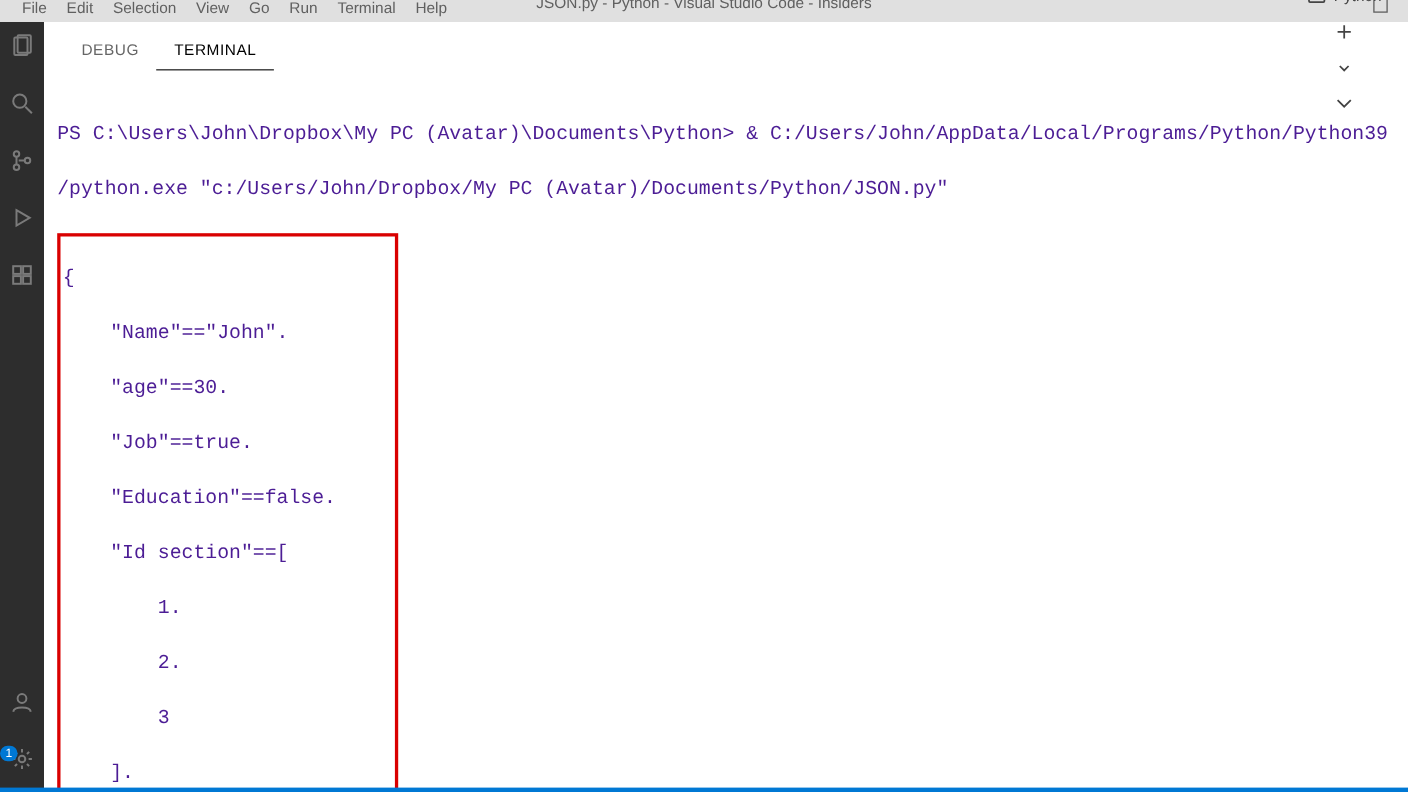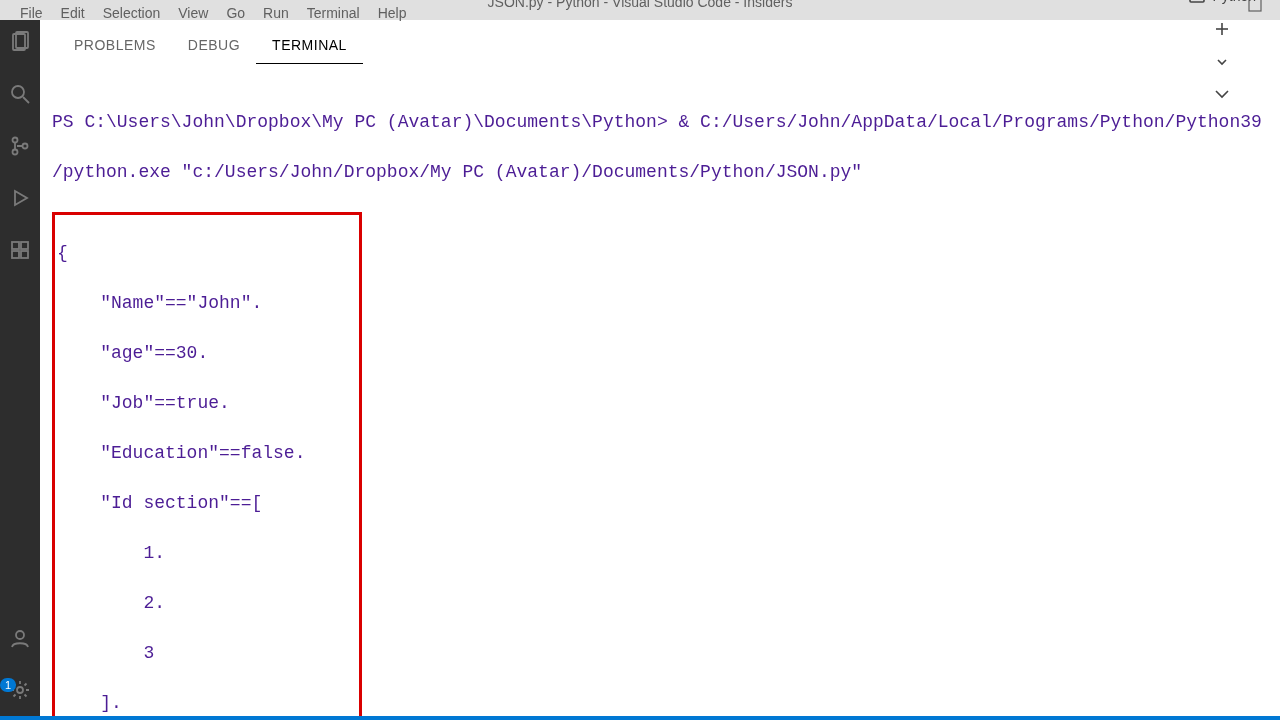--- a/index.html
+++ b/index.html
@@ -12,21 +12,21 @@
     overflow: hidden;
     color: #000;
   }
 
   
   .titlebar {
     height: 20px;
     width: 100%;
     background: #e0e0e0;
     display: flex;
-    align-items: flex-end;
+    align-items: center;
     position: relative;
     font-size: 14px;
     color: #606060;
   }
   .titlebar .menu {
     display: flex;
     gap: 18px;
     padding-left: 20px;
     line-height: 14px;
     margin-top: -6px;
@@ -231,21 +231,20 @@
           <circle cx="11" cy="11" r="3"></circle>
           <path d="M11 2v3M11 17v3M2 11h3M17 11h3M4.5 4.5l2 2M15.5 15.5l2 2M4.5 17.5l2-2M15.5 6.5l2-2"></path>
         </svg>
     </div>
     <div class="badge">1</div>
   </div>
 
   <div class="panel">
 
     <div class="panel-tabs">
-      <div class="tab">PROBLEMS</div>
       <div class="tab">DEBUG</div>
       <div class="tab active">TERMINAL</div>
 
       <div class="right-tools">
         <button class="shell-btn">
           <svg width="18" height="18">
               <rect x="2" y="3" width="14" height="12" rx="1"></rect>
               <path d="M5 7l3 2-3 2M9 11h4"></path>
             </svg>
           <span>Python</span>

